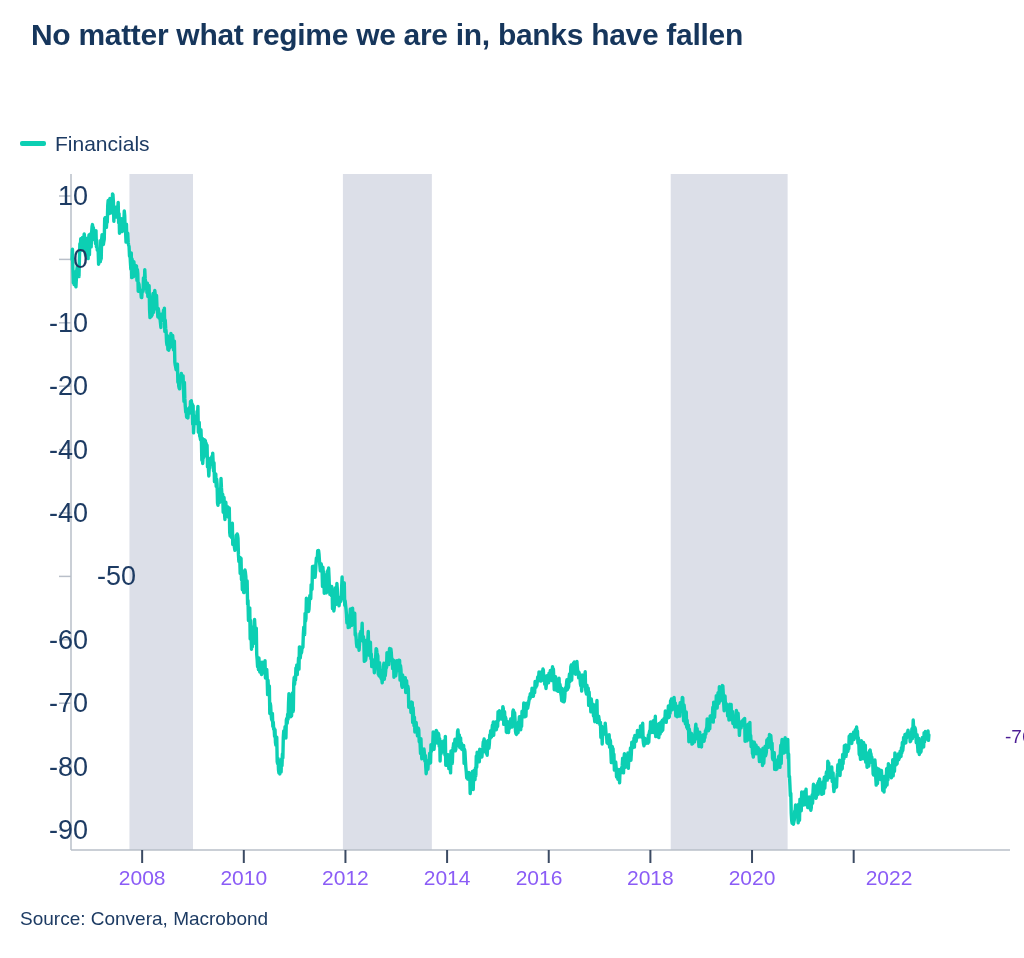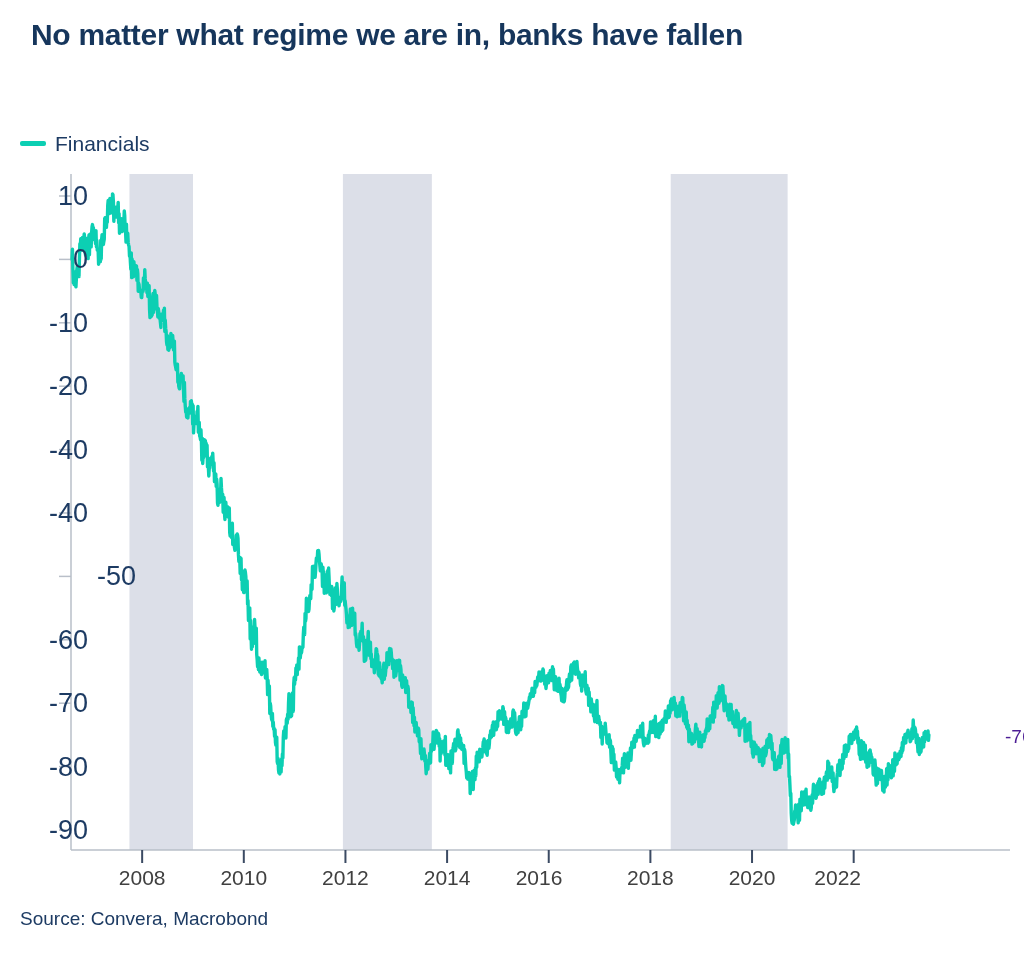--- a/index.html
+++ b/index.html
@@ -75,21 +75,21 @@
     color: #1d3b63;
     text-align: right;
     width: 52px;
     transform: translateY(-50%);
     left: 0px;
     margin-left: 36px;
   }
   .xtick-label {
     position: absolute;
     font-size: 21px;
-    color: #404040;
+    color: #8b5cf6;
     text-align: center;
     width: 80px;
     transform: translateX(-50%);
     top: 866px;
   }
   .end-label {
     position: absolute;
     font-size: 19px;
     color: #4c1d95;
     left: 1005px;
@@ -159,20 +159,20 @@
       <div class="ytick-label" style="top: 830px;">-90</div>
     </div>
   <div id="xlabels">
       <div class="xtick-label" style="left: 142.153px;">2008</div>
       <div class="xtick-label" style="left: 243.8px;">2010</div>
       <div class="xtick-label" style="left: 345.447px;">2012</div>
       <div class="xtick-label" style="left: 447.094px;">2014</div>
       <div class="xtick-label" style="left: 539px;">2016</div>
       <div class="xtick-label" style="left: 650.388px;">2018</div>
       <div class="xtick-label" style="left: 752.035px;">2020</div>
-      <div class="xtick-label" style="left: 821px; text-align: right;">2022</div>
+      <div class="xtick-label" style="left: 889px;">2022</div>
     </div>
 
   <div class="end-label">-76%</div>
 
   <div class="source">Source: Convera, Macrobond</div>
 
 </div>
 
 </body></html>

